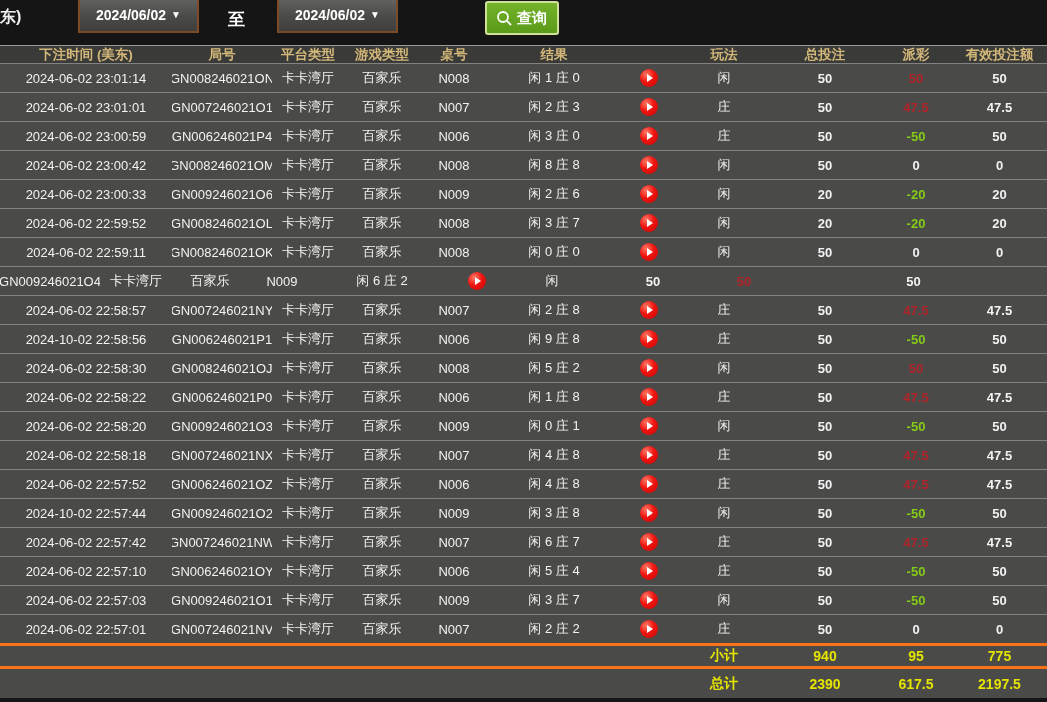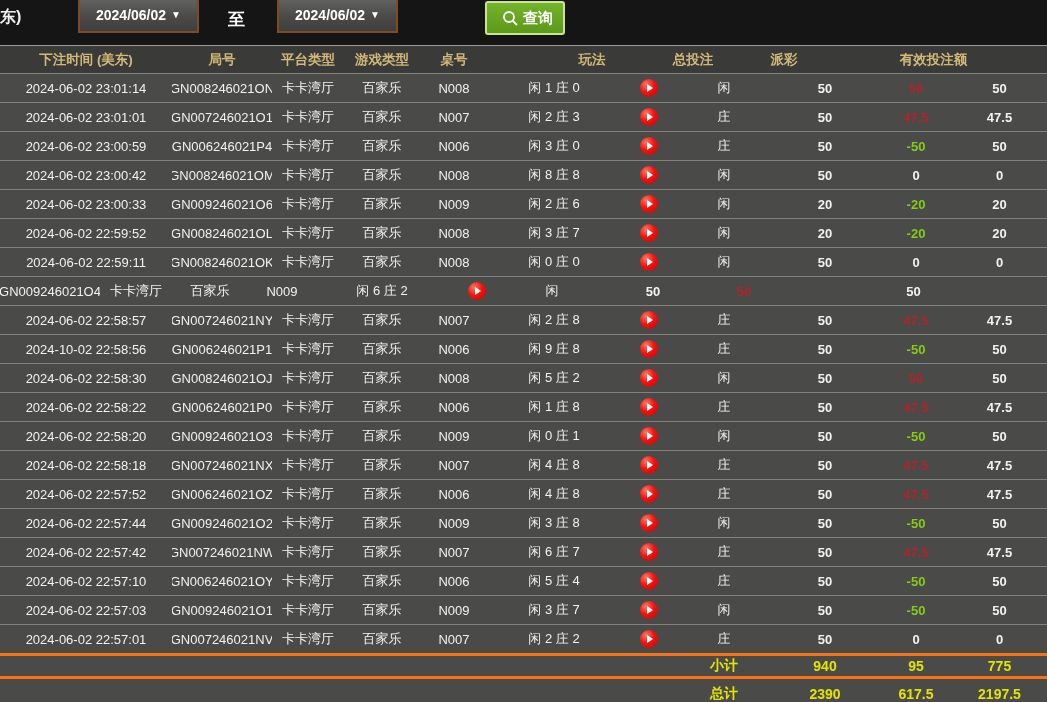--- a/index.html
+++ b/index.html
@@ -10,29 +10,29 @@
   
   .topbar { position:relative; width:100%; height:45px; background:#151515; overflow:hidden; }
   .partial-label { position:absolute; left:0; top:7px; color:#f0f0f0; font-size:16px; font-weight:bold; }
   .datebox { position:absolute; top:-4px; height:37px; width:121px; border:2px solid #7e4b27;
              background:linear-gradient(#646462,#4a4a48 55%,#3f3f3d); color:#fff; font-weight:bold;
              font-size:14px; display:flex; align-items:center; justify-content:center; gap:5px; cursor:pointer; }
   .datebox .caret { font-size:10px; color:#fff; }
   .date-from { left:78px; }
   .date-to { left:277px; }
   .to-label { position:absolute; left:228px; top:8px; color:#fff; font-size:17px; font-weight:bold; }
-  .query-btn { position:absolute; left:485px; top:1px; height:34px; padding:0 10px 0 15px;
+  .query-btn { position:absolute; left:485px; top:1px; height:34px; padding:0 10px 0 9px;
                background:linear-gradient(#74b32a,#5a9a18); border:2px solid #cfe09a; border-radius:3px;
                color:#fff; font-size:15px; font-weight:bold; display:flex; align-items:center; gap:4px; cursor:pointer; }
   .query-btn svg { display:block; }
 
   
   .table { position:absolute; top:45px; left:0; width:1047px; }
   .tr { display:flex; width:100%; background:#4a4a48; border-top:1px solid #828280; }
-  .thead { height:28px; background:#3a3a38; border-top:1px solid #9a9a98; }
+  .thead { height:18px; background:#3a3a38; border-top:1px solid #9a9a98; }
   .thead .td { color:#d3b87a; font-weight:bold; font-size:13.5px; }
   .body-row { height:29px; }
   .td { display:flex; align-items:center; justify-content:center; color:#f2f2f2; font-size:13px;
         white-space:nowrap; overflow:hidden; }
   .c-time   { width:172px; }
   .c-id     { width:100px; }
   .c-plat   { width:72px; }
   .c-game   { width:76px; }
   .c-table  { width:68px; }
   .c-result { width:132px; }
@@ -84,20 +84,21 @@
     </button>
   </div>
 
   <div class="table">
     <div class="tr thead">
       <div class="td c-time">下注时间 (美东)</div>
       <div class="td c-id">局号</div>
       <div class="td c-plat">平台类型</div>
       <div class="td c-game">游戏类型</div>
       <div class="td c-table">桌号</div>
+      <div class="td c-result">结果</div>
       <div class="td c-play"></div>
       <div class="td c-bet">玩法</div>
       <div class="td c-total">总投注</div>
       <div class="td c-payout">派彩</div>
       <div class="td c-valid">有效投注额</div>
     </div>
 
     <div id="rows">
   <div class="tr body-row">
     <div class="td c-time">2024-06-02 23:01:14</div>
@@ -362,21 +363,21 @@
         <span class="playtri"></span>
       </span>
     </div>
     <div class="td c-bet">庄</div>
     <div class="td c-total">50</div>
     <div class="td c-payout pos">47.5</div>
     <div class="td c-valid">47.5</div>
   </div>
 
   <div class="tr body-row">
-    <div class="td c-time">2024-06-02 22:57:44</div>
+    <div class="td c-time">2024-10-02 22:57:44</div>
     <div class="td c-id">GN009246021O2</div>
     <div class="td c-plat">卡卡湾厅</div>
     <div class="td c-game">百家乐</div>
     <div class="td c-table">N009</div>
     <div class="td c-result">闲 3 庄 8</div>
     <div class="td c-play">
       <span class="playbtn">
         <span class="playtri"></span>
       </span>
     </div>

